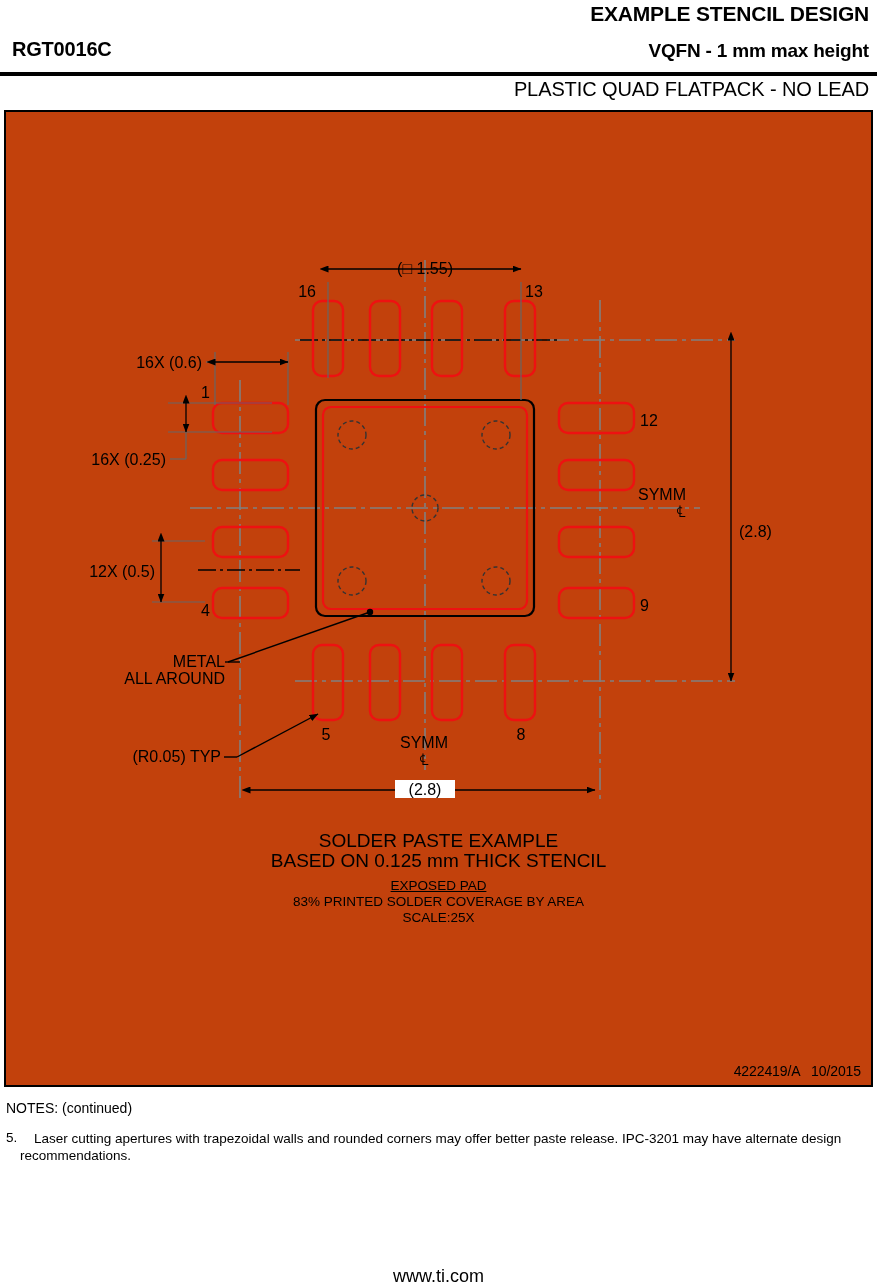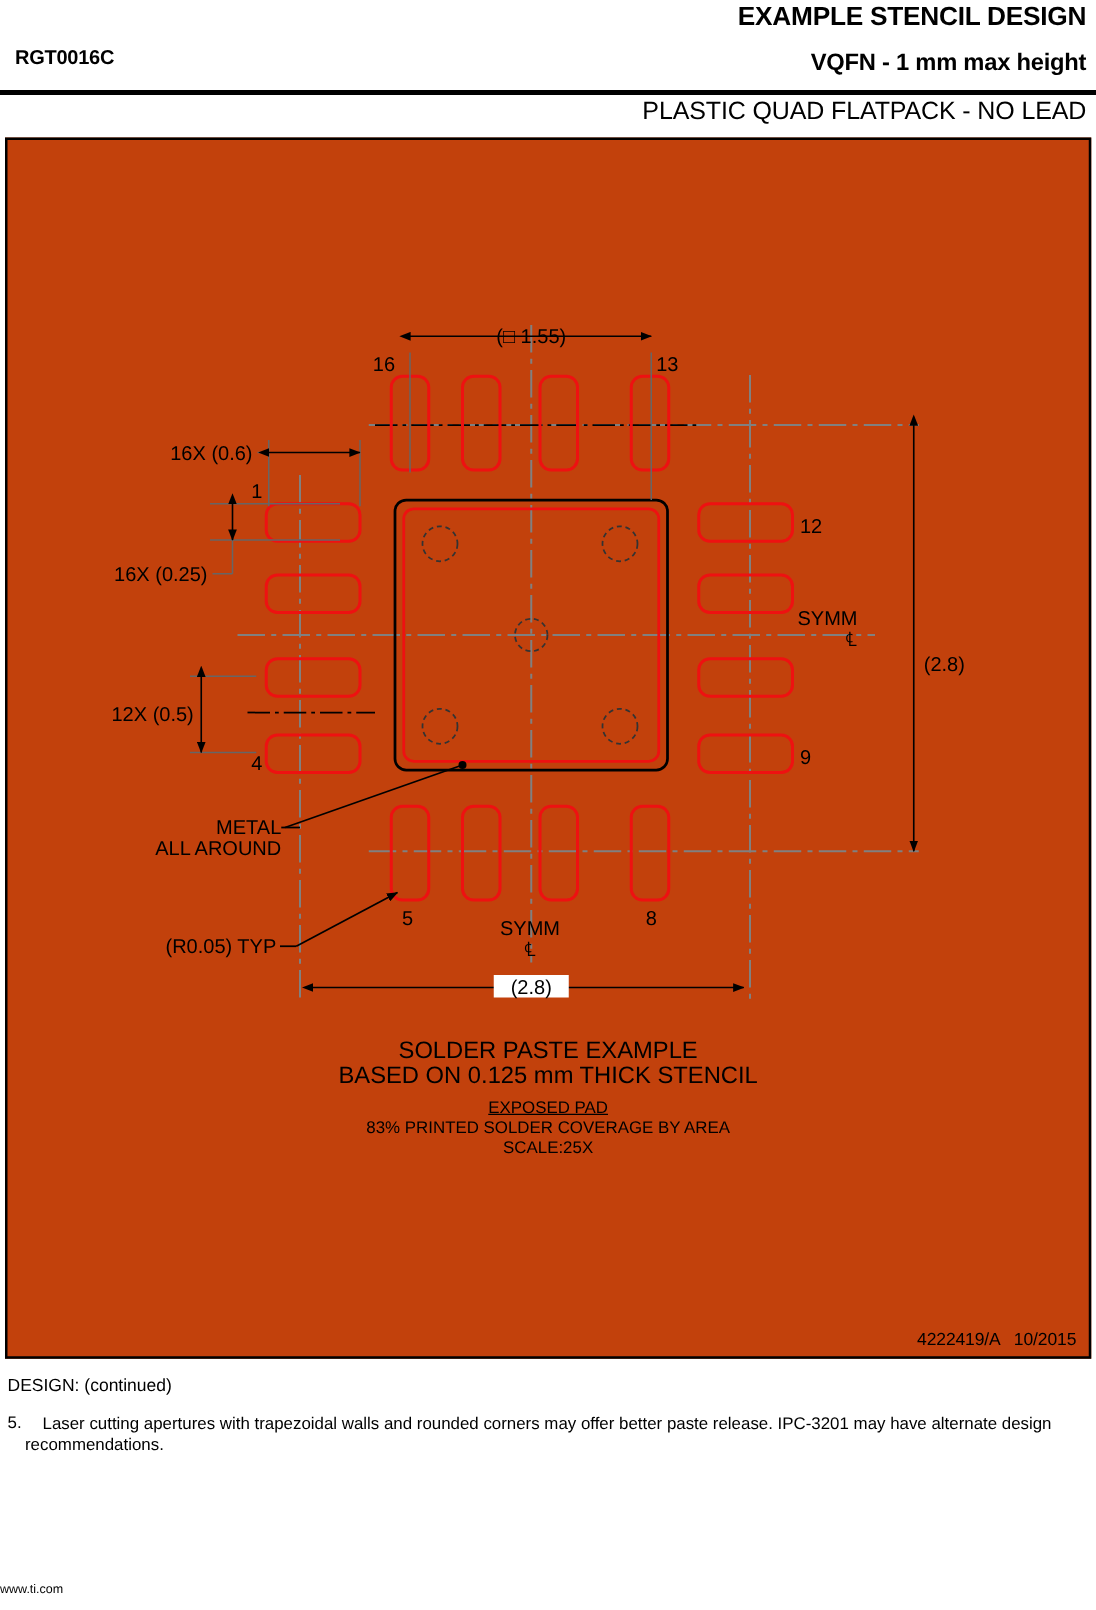--- a/index.html
+++ b/index.html
@@ -7,21 +7,21 @@
     width:877px;height:1288px;position:relative;overflow:hidden;
     font-family:"Liberation Sans", sans-serif;
     color:#000;
   }
   .hdr-title{
     position:absolute;right:8px;top:2px;
     font-size:21px;font-weight:bold;letter-spacing:-0.2px;
   }
   .hdr-part{
     position:absolute;left:12px;top:38px;
-    font-size:16px;font-weight:bold;letter-spacing:-0.2px;
+    font-size:20px;font-weight:bold;letter-spacing:-0.2px;
   }
   .hdr-pkg{
     position:absolute;right:8px;top:40px;
     font-size:19px;font-weight:bold;letter-spacing:-0.2px;
   }
   .hdr-rule{
     position:absolute;left:0;top:72px;width:877px;height:4px;background:#000;
   }
   .hdr-sub{
     position:absolute;right:8px;top:78px;
@@ -39,22 +39,22 @@
     position:absolute;left:6px;top:1100px;font-size:14px;
   }
   .note-num{
     position:absolute;left:6px;top:1130px;font-size:13.5px;
   }
   .note-body{
     position:absolute;left:20px;top:1130px;width:848px;font-size:13.5px;
     line-height:17px;text-indent:14px;
   }
   .footer{
-    position:absolute;left:0;top:1266px;width:877px;
-    font-size:10px;
+    position:absolute;left:0;top:1266px;width:877px;text-align:center;
+    font-size:18px;
   }
   svg.draw{position:absolute;left:0;top:0;}
   .cap{
     position:absolute;width:877px;text-align:center;left:0;
   }
   .cap1{top:830px;font-size:19px;}
   .cap2{top:850px;font-size:19px;}
   .cap3{top:878px;font-size:13.5px;text-decoration:underline;}
   .cap4{top:894px;font-size:13.5px;}
   .cap5{top:910px;font-size:13.5px;}
@@ -200,17 +200,17 @@
   <text x="424" y="748" font-size="16" text-anchor="middle">SYMM</text>
   <text x="424" y="765" font-size="16" text-anchor="middle">℄</text>
 </svg>
 
 <div class="cap cap1">SOLDER PASTE EXAMPLE</div>
 <div class="cap cap2">BASED ON 0.125 mm THICK STENCIL</div>
 <div class="cap cap3">EXPOSED PAD</div>
 <div class="cap cap4">83% PRINTED SOLDER COVERAGE BY AREA</div>
 <div class="cap cap5">SCALE:25X</div>
 
-<div class="notes-hdr">DESIGN: (continued)</div>
+<div class="notes-hdr">NOTES: (continued)</div>
 <div class="note-num">5.</div>
 <div class="note-body">Laser cutting apertures with trapezoidal walls and rounded corners may offer better paste release. IPC-3201 may have alternate design recommendations.</div>
 
 <div class="footer">www.ti.com</div>
 
 </body></html>

